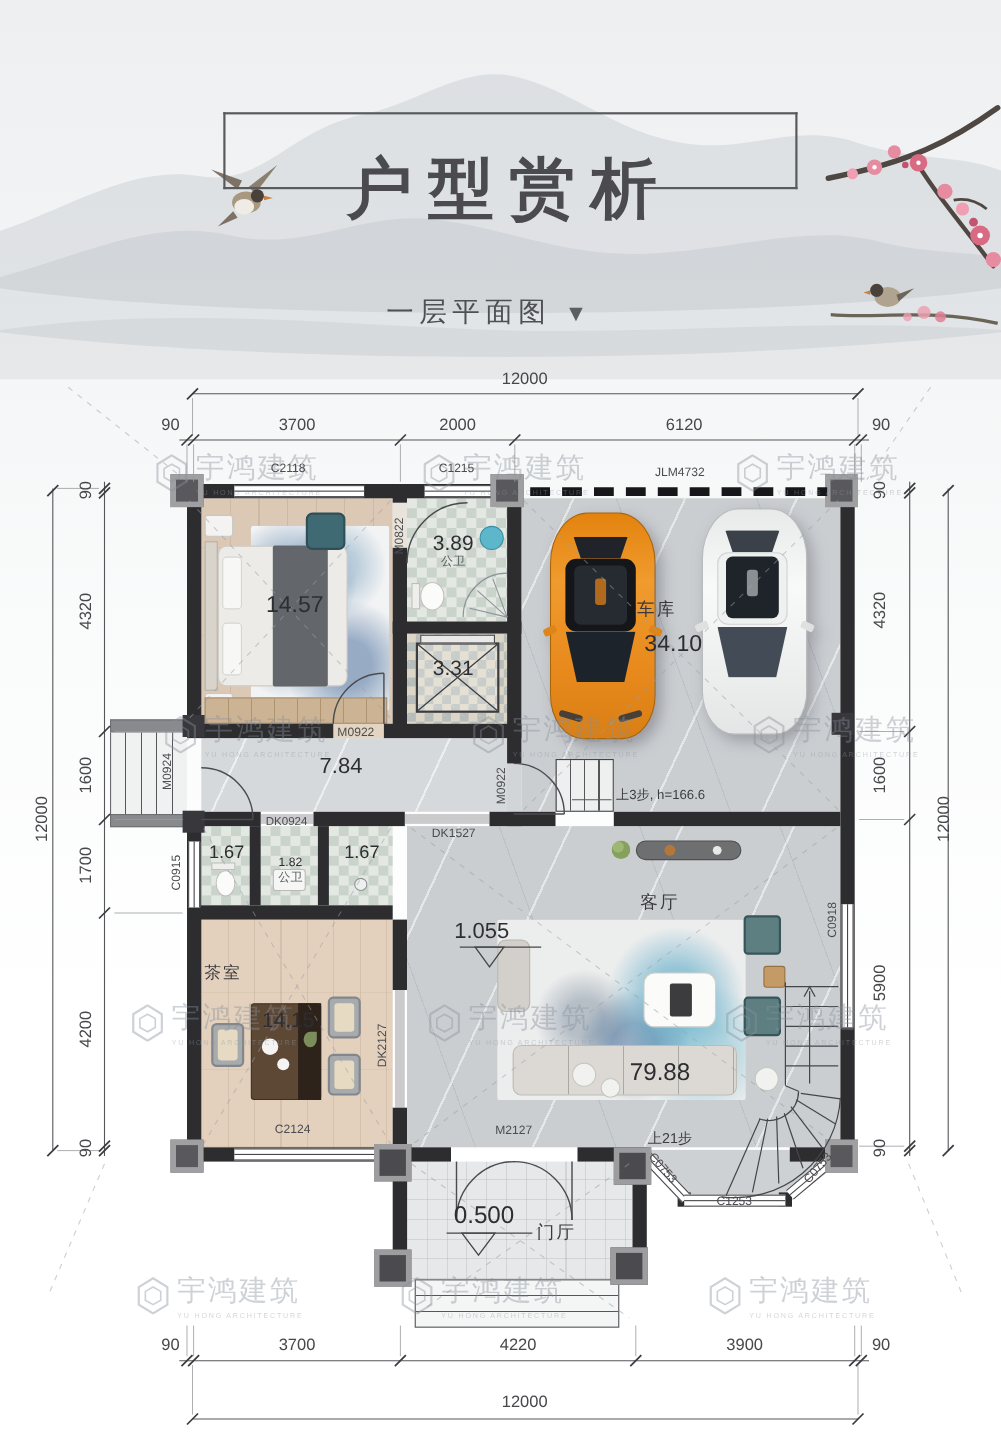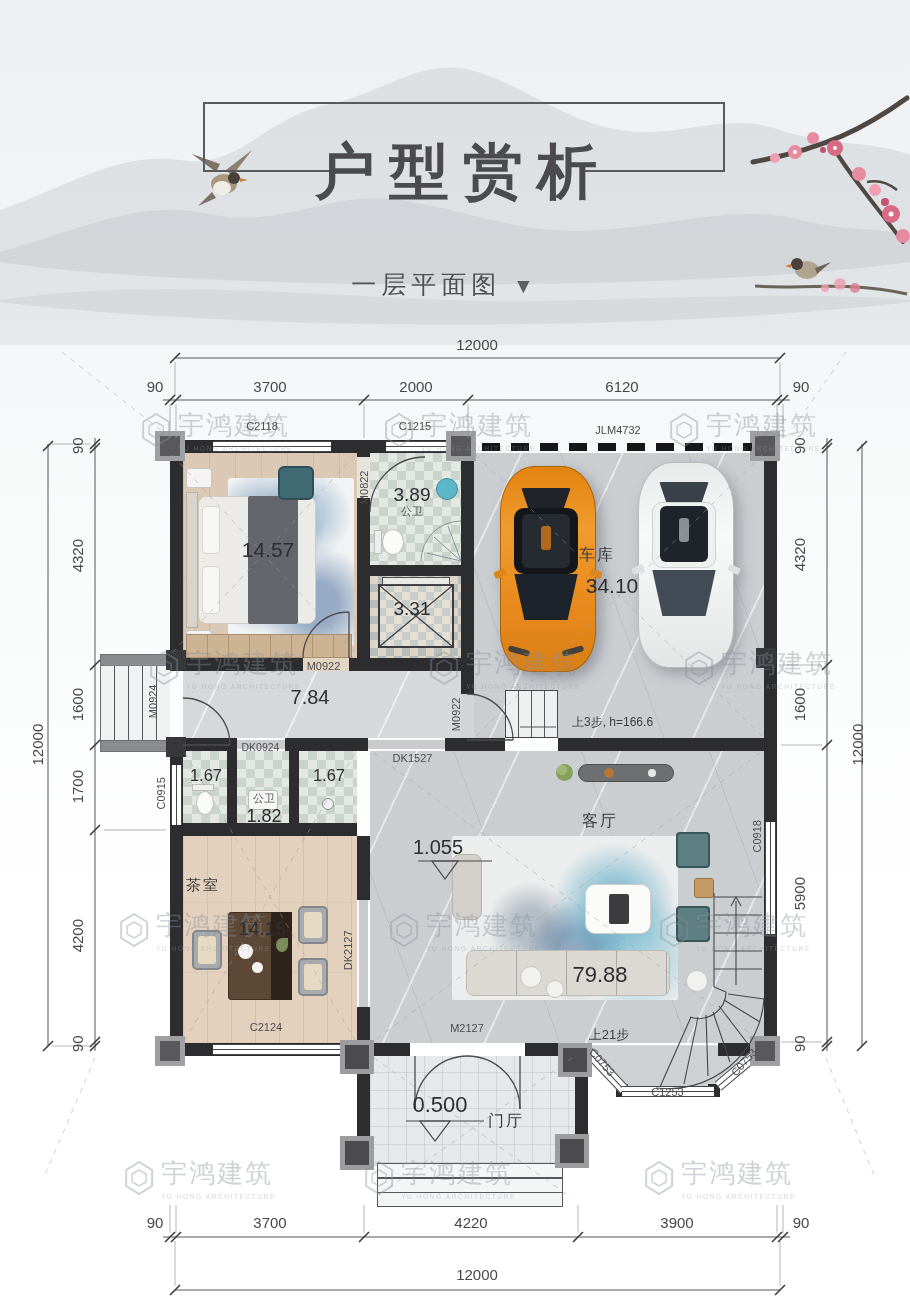--- a/index.html
+++ b/index.html
@@ -565,26 +565,26 @@
   <div class="lbl code" style="left:714px;top:1056px;width:60px;transform:rotate(-49deg)">C0753</div>
 
   <div class="lbl area" style="left:218px;top:538px;width:100px;font-size:21px">14.57</div>
   <div class="lbl area" style="left:372px;top:484px;width:80px;font-size:19px">3.89</div>
   <div class="lbl" style="left:380px;top:505px;width:64px;font-size:11px;color:#5a5d60">公卫</div>
   <div class="lbl area" style="left:372px;top:598px;width:80px;font-size:19px">3.31</div>
   <div class="lbl" style="left:557px;top:546px;width:80px;font-size:16px;letter-spacing:2px;color:#3a3a3e">车库</div>
   <div class="lbl area" style="left:570px;top:574px;width:84px;font-size:21px">34.10</div>
   <div class="lbl area" style="left:270px;top:686px;width:80px;font-size:20px">7.84</div>
   <div class="lbl area" style="left:181px;top:766px;width:50px;font-size:16.5px">1.67</div>
-  <div class="lbl area" style="left:239px;top:806px;width:50px;font-size:18px">1.82</div>
+  <div class="lbl area" style="left:239px;top:778px;width:50px;font-size:11px">1.82</div>
   <div class="lbl area" style="left:304px;top:766px;width:50px;font-size:16.5px">1.67</div>
   <div class="lbl" style="left:238px;top:792px;width:52px;font-size:11px;color:#5a5d60">公卫</div>
   <div class="lbl" style="left:176px;top:876px;width:54px;font-size:15px;letter-spacing:2px;color:#3a3a3e">茶室</div>
   <div class="lbl area" style="left:222px;top:918px;width:80px;font-size:19px">14.15</div>
   <div class="lbl" style="left:568px;top:812px;width:64px;font-size:16px;letter-spacing:2px;color:#3a3a3e">客厅</div>
   <div class="lbl area" style="left:556px;top:962px;width:88px;font-size:22px">79.88</div>
   <div class="lbl area" style="left:404px;top:836px;width:68px;font-size:20px">1.055</div>
   <div class="lbl area" style="left:402px;top:1092px;width:76px;font-size:22px">0.500</div>
   <div class="lbl" style="left:482px;top:1112px;width:48px;font-size:16px;letter-spacing:2px;color:#3a3a3e">门厅</div>
-  <div class="lbl" style="left:572px;top:716px;width:130px;font-size:12px;text-align:left;color:#3c3c40">上3步, h=166.6</div>
+  <div class="lbl" style="left:560px;top:716px;width:130px;font-size:12px;text-align:left;color:#3c3c40">上3步, h=166.6</div>
   <div class="lbl" style="left:574px;top:1028px;width:70px;font-size:13px;color:#3c3c40">上21步</div>
 
 </div>
 
 </body></html>

